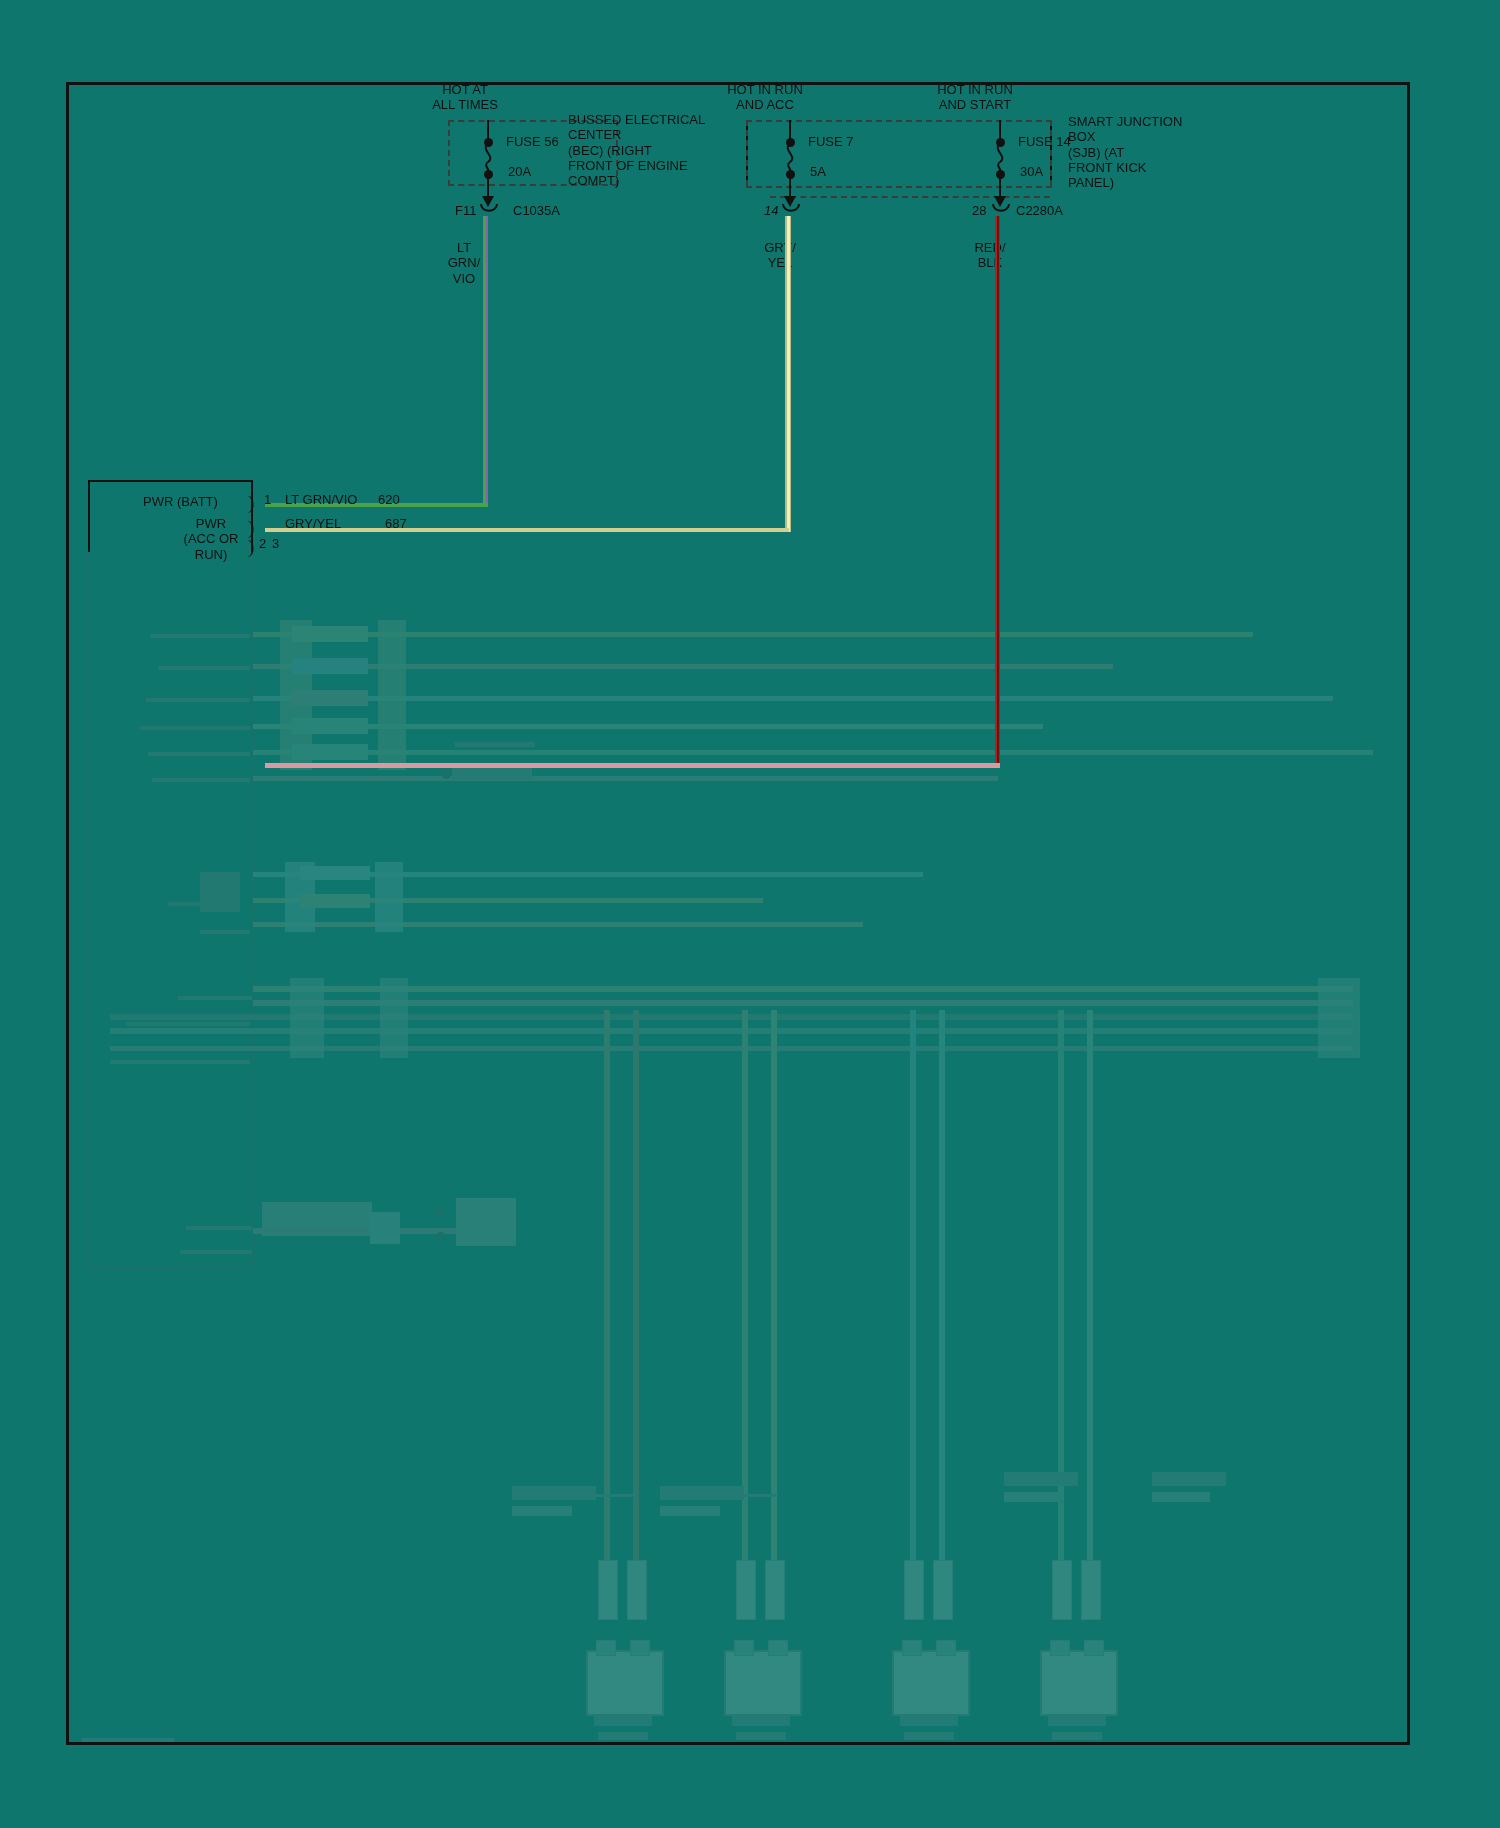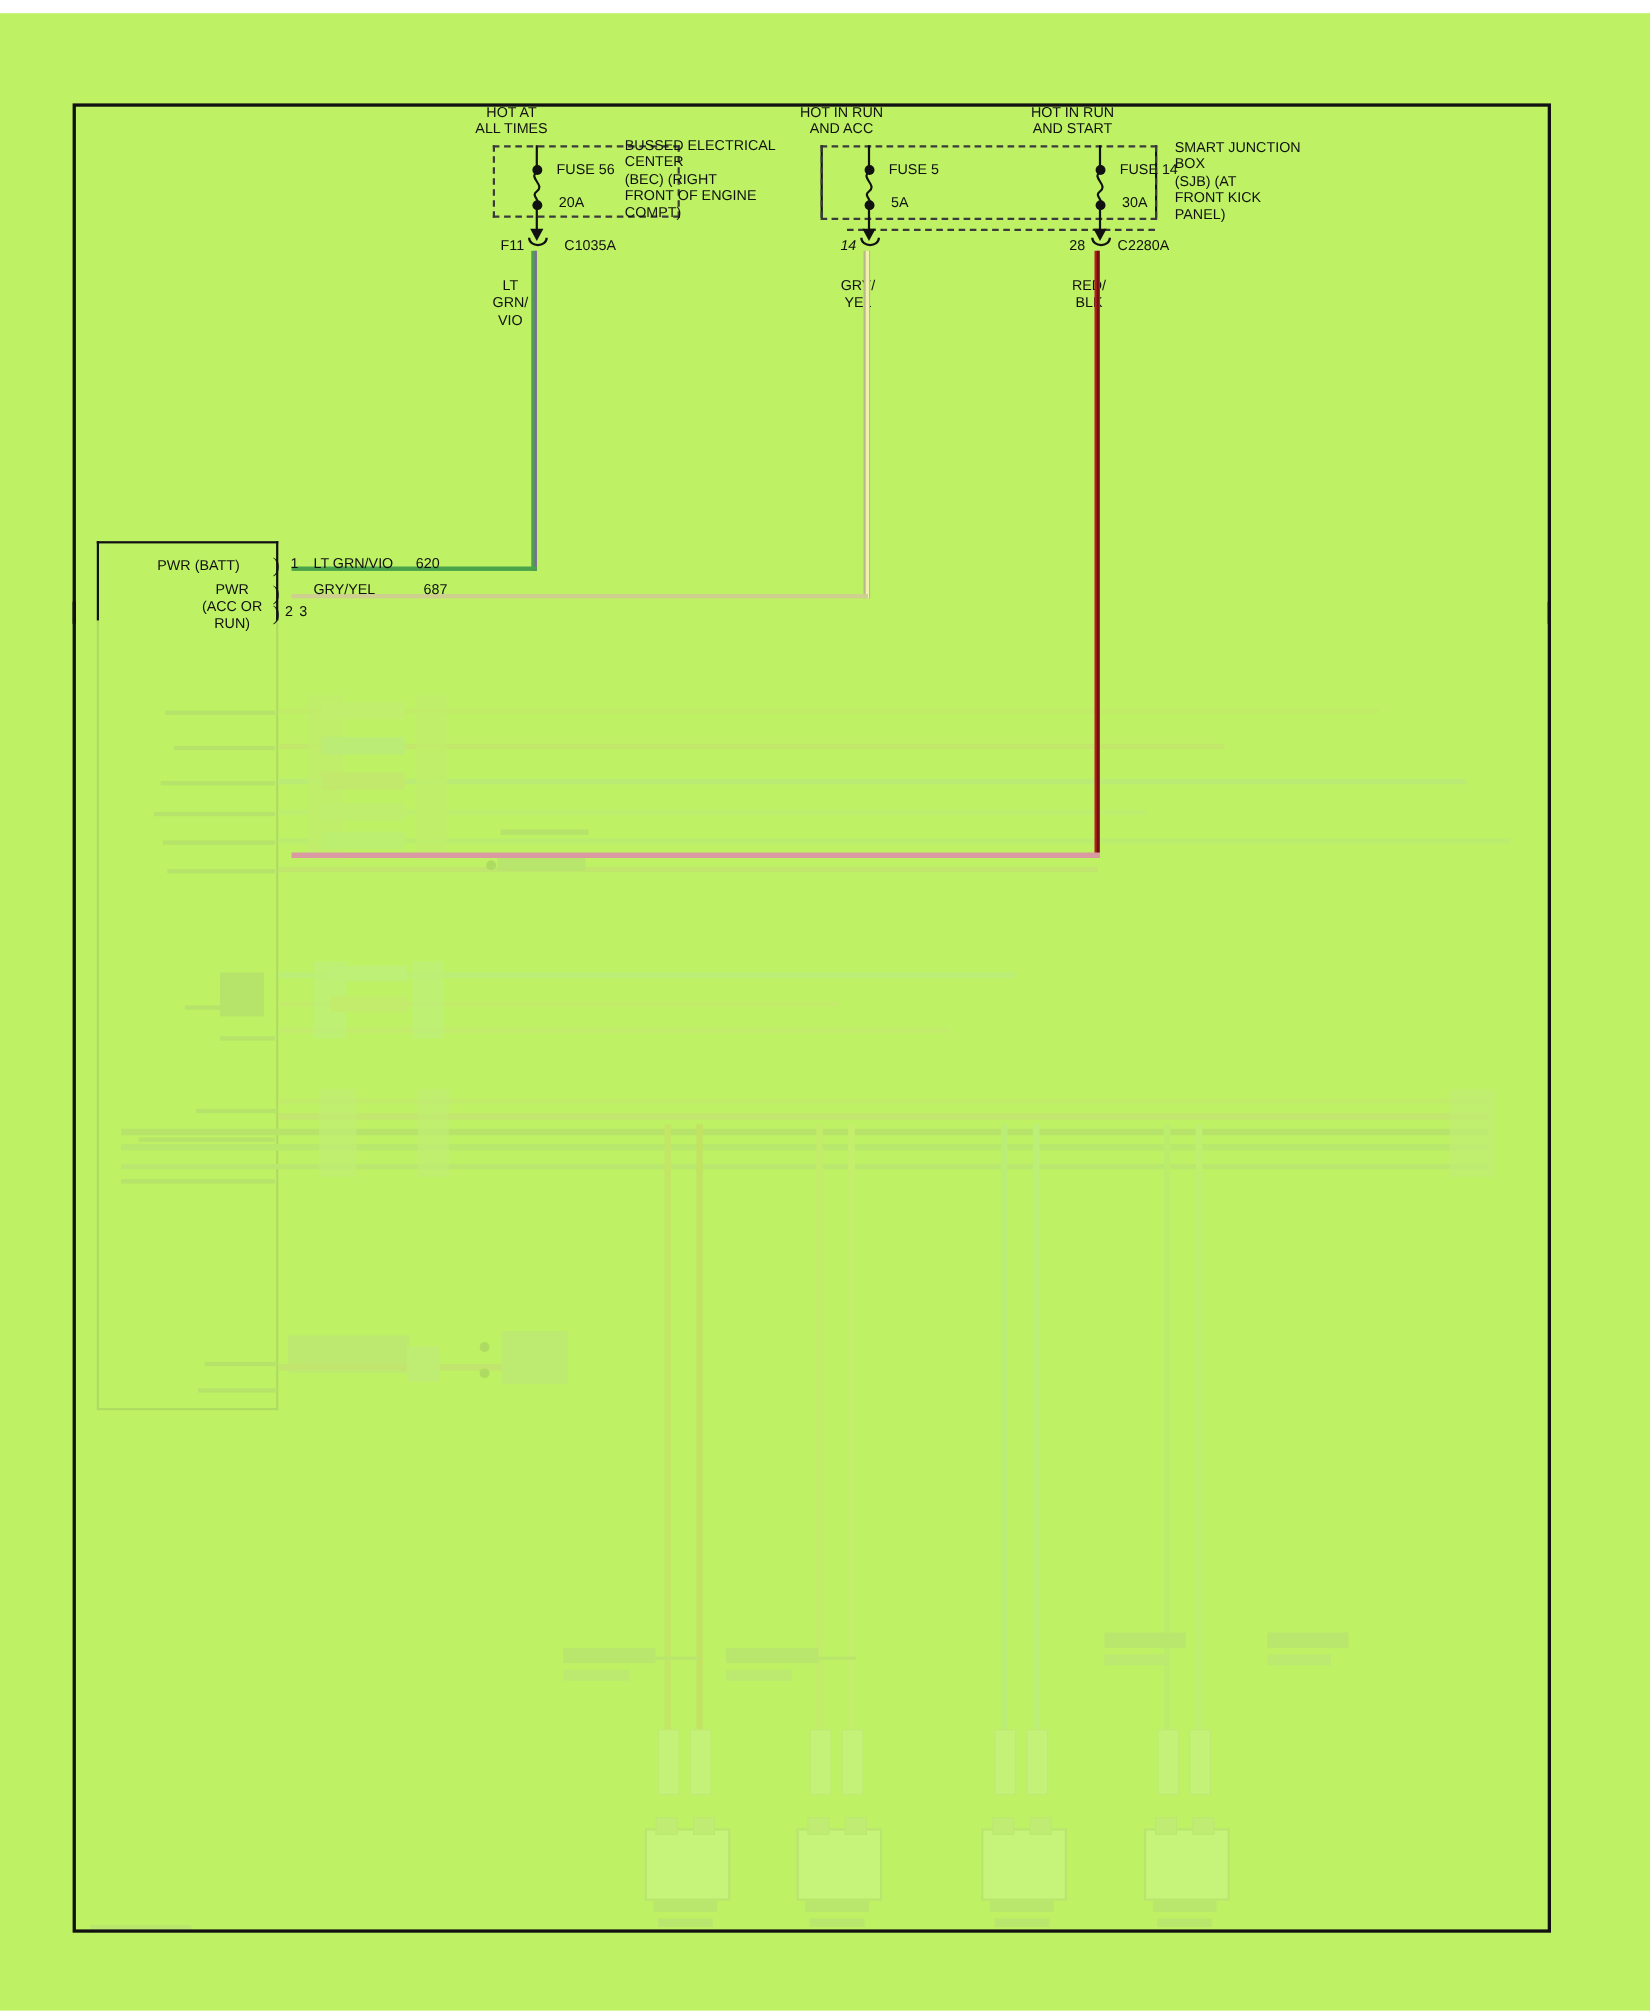--- a/index.html
+++ b/index.html
@@ -2,21 +2,21 @@
 <html><head>
 <meta charset="utf-8">
 <title>Wiring Diagram</title>
 <style>
   html,body{margin:0;padding:0;background:#fff;}
   body{
     width:1500px;height:1828px;position:relative;overflow:hidden;
     font-family:"Liberation Sans","DejaVu Sans",sans-serif;
     color:#111;-webkit-font-smoothing:antialiased;
   }
-  #page{position:absolute;inset:0;background:#bef264;margin-top:12px;}
+  #page{position:absolute;inset:0;background:#0f766e;}
 
   
   .frame{
     position:absolute;left:66px;top:82px;width:1344px;height:1663px;
     border:3px solid #111;box-sizing:border-box;background:transparent;
   }
 
   
   .wire{position:absolute;}
   .txt{position:absolute;white-space:pre;line-height:1.18;}
@@ -255,21 +255,21 @@
     <div class="node" style="left:786px;top:138px;"></div>
 
     <svg class="fusewave" style="left:780px;top:144px;" width="22" height="30" viewBox="0 0 22 30">
       <path d="M10 0 C 2 6, 18 12, 10 18 C 4 22, 14 26, 10 30" fill="none" stroke="#111" stroke-width="2"></path>
     </svg>
 
     <div class="node" style="left:786px;top:170px;"></div>
     <div class="blk" style="left:789px;top:178px;width:2px;height:22px;"></div>
     <div class="arrow" style="left:784px;top:196px;"></div>
 
-    <div class="txt lbl-m" style="left:808px;top:134px;">FUSE 5</div>
+    <div class="txt lbl-m" style="left:808px;top:134px;">FUSE 7</div>
     <div class="txt lbl-m" style="left:810px;top:164px;">5A</div>
 
     <svg style="position:absolute;left:780px;top:204px;" width="22" height="12" viewBox="0 0 22 12">
       <path d="M3 0 C 3 9, 19 9, 19 0" fill="none" stroke="#111" stroke-width="2"></path>
     </svg>
 
     <div class="txt lbl-m" style="left:764px;top:203px;font-style:italic;">14</div>
 
     <div class="txt ctr lbl-m" style="left:752px;top:240px;width:56px;">GRY/
 YEL</div>

